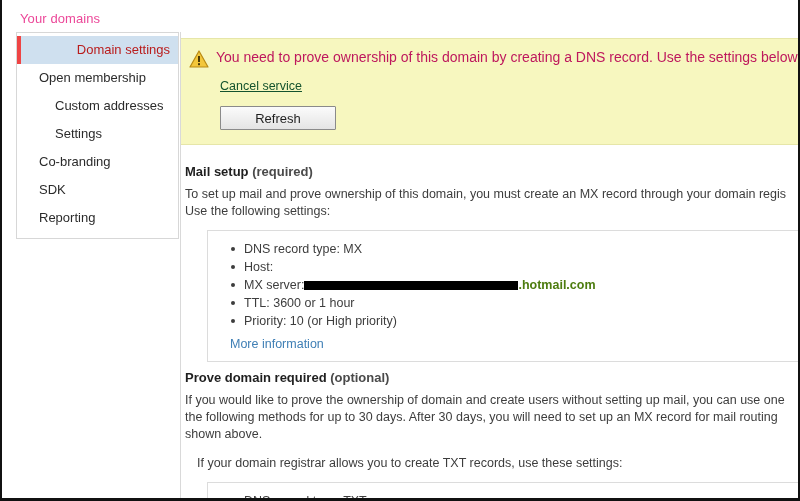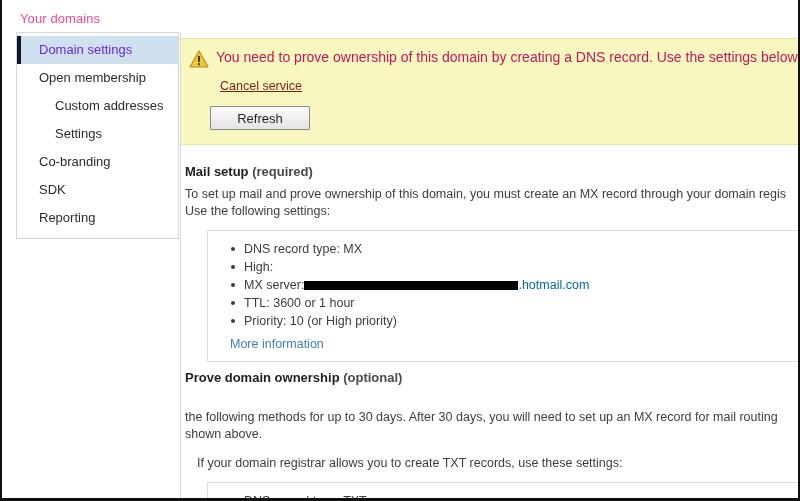--- a/index.html
+++ b/index.html
@@ -67,22 +67,23 @@
     white-space: nowrap;
     cursor: default;
     border-left: 4px solid transparent;
     box-sizing: border-box;
   }
   .nav-item.sub {
     padding-left: 34px;
   }
   .nav-item.selected {
     background: #cfe0ef;
-    border-left: 4px solid #0f172a;
-    color: #6d28d9;
+    border-left: 4px solid #ef4444;
+    color: #b91c1c;
+    text-align: right;
   }
 
   
   #content {
     position: absolute;
     left: 178px;
     top: 32px;
     right: 0;
     bottom: 0;
     background: #ffffff;
@@ -119,28 +120,28 @@
     font-size: 14px;
     line-height: 16px;
     color: #be185d;
     white-space: nowrap;
     overflow: hidden;
   }
   #cancel-service {
     display: inline-block;
     margin: 11px 0 0 39px;
     font-size: 12.5px;
-    color: #7f1d1d;
+    color: #14532d;
     text-decoration: underline;
     cursor: pointer;
   }
   #refresh-button {
     display: block;
-    margin: 12px 0 0 29px;
-    width: 100px;
+    margin: 12px 0 0 39px;
+    width: 116px;
     height: 24px;
     font-family: "Liberation Sans", sans-serif;
     font-size: 13px;
     color: #1f1f1f;
     background: linear-gradient(#fbfbfb, #e4e4e4);
     border: 1px solid #8a8a8a;
     border-radius: 1px;
     cursor: pointer;
   }
 
@@ -205,22 +206,22 @@
   }
   .redaction {
     display: inline-block;
     vertical-align: middle;
     width: 214px;
     height: 9px;
     background: #000000;
     margin: 0 0 1px 0;
   }
   .mono-val {
-    font-weight: normal;
-    color: #0369a1;
+    font-weight: bold;
+    color: #4d7c0f;
     text-align: center;
   }
   .box-link {
     display: block;
     margin: 7px 0 0 22px;
     font-size: 12.5px;
     color: #3f7fb5;
     cursor: pointer;
   }
 
@@ -291,45 +292,45 @@
         <span>Use the following settings:</span>
       </p>
 
       <div class="settings-box">
         <ul>
           <li>
             <span>DNS record type:</span>
             <span>MX</span>
           </li>
           <li>
-            <span>High:</span>
+            <span>Host:</span>
           </li>
           <li>
             <span>MX server:</span><span class="redaction"></span><span class="mono-val">.hotmail.com</span>
           </li>
           <li>
             <span>TTL:</span>
             <span>3600 or 1 hour</span>
           </li>
           <li>
             <span>Priority:</span>
             <span>10 (or High priority)</span>
           </li>
         </ul>
         <a class="box-link">More information</a>
       </div>
     </section>
 
     <section class="section" style="position:absolute; left:2px; top:338px;">
       <h3 class="section-title">
-        <span>Prove domain ownership</span>
+        <span>Prove domain required</span>
         <span class="optional">(optional)</span>
       </h3>
       <p class="section-para nowrap-para">
-        <br>
+        <span>If you would like to prove the ownership of domain and create users without setting up mail, you can use one</span><br>
         <span>the following methods for up to 30 days. After 30 days, you will need to set up an MX record for mail routing</span><br>
         <span>shown above.</span>
       </p>
       <p class="sub-para">If your domain registrar allows you to create TXT records, use these settings:</p>
 
       <div class="settings-box">
         <ul>
           <li>
             <span>DNS record type:</span>
             <span>TXT</span>

